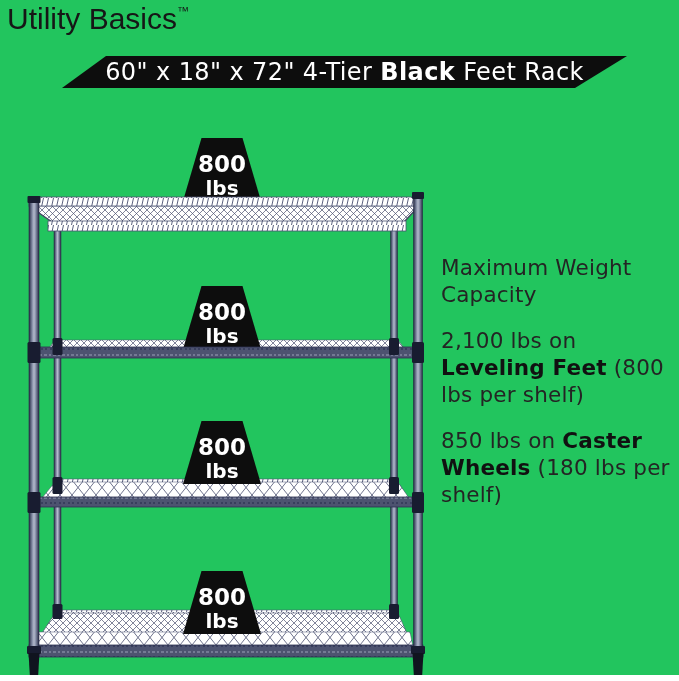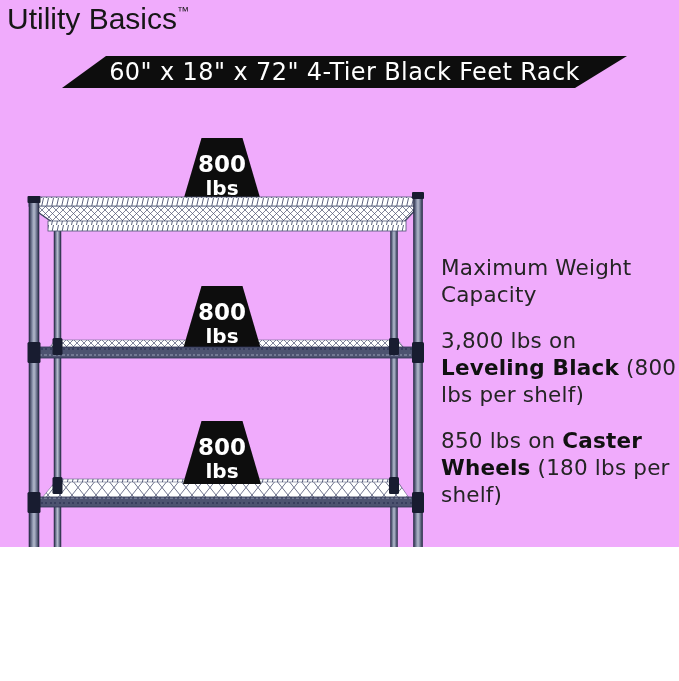--- a/index.html
+++ b/index.html
@@ -1,27 +1,27 @@
 <!DOCTYPE html>
 <html><head>
 <meta charset="utf-8">
 <style>
   html,body{margin:0;padding:0;background:#ffffff;}
-  .canvas{position:relative;width:679px;height:547px;background:#f0abfc;overflow:hidden;
+  .canvas{position:relative;width:679px;height:675px;background:#22c55e;overflow:hidden;
           font-family:"DejaVu Sans",sans-serif;}
   
   .logo{position:absolute;left:7px;top:2px;font-family:"Liberation Sans",sans-serif;
         font-size:30px;font-weight:400;color:#161616;letter-spacing:0px;}
   .logo sup{font-size:12px;vertical-align:14px;letter-spacing:0;}
   
   .banner{position:absolute;left:62px;top:56px;width:565px;height:32px;background:#0d0d0d;
           clip-path:polygon(44px 0px,565px 0px,513px 32px,0px 32px);
           color:#ffffff;font-size:24px;line-height:32px;text-align:center;
           letter-spacing:0.4px;white-space:nowrap;}
-  .banner .b{font-weight:400;}
+  .banner .b{font-weight:700;}
   
   .info{position:absolute;left:441px;top:254px;width:245px;color:#242424;
         font-size:21.5px;line-height:27px;letter-spacing:0.2px;}
   .info .heading{margin:0 0 19px 0;}
   .info p{margin:0 0 19px 0;}
   .info .b{font-weight:700;color:#111;}
   svg{position:absolute;left:0;top:0;}
   svg text{font-family:"DejaVu Sans",sans-serif;font-weight:700;fill:#ffffff;}
 </style>
 </head>
@@ -138,17 +138,17 @@
 
     <g>
       <polygon points="201.5,571 242.5,571 261,634 183,634" fill="#0d0d0d"></polygon>
       <text x="222" y="605" font-size="23" text-anchor="middle">800</text>
       <text x="222" y="628" font-size="20" text-anchor="middle">lbs</text>
     </g>
   </svg>
 
   <div class="info">
     <div class="heading">Maximum Weight Capacity</div>
-    <p><span>3,800 lbs on </span><span class="b">Leveling Black</span><span> (800 lbs per shelf)</span></p>
+    <p><span>2,100 lbs on </span><span class="b">Leveling Feet</span><span> (800 lbs per shelf)</span></p>
     <p><span>850 lbs on </span><span class="b">Caster Wheels</span><span> (180 lbs per shelf)</span></p>
   </div>
 
 </div>
 
 </body></html>

